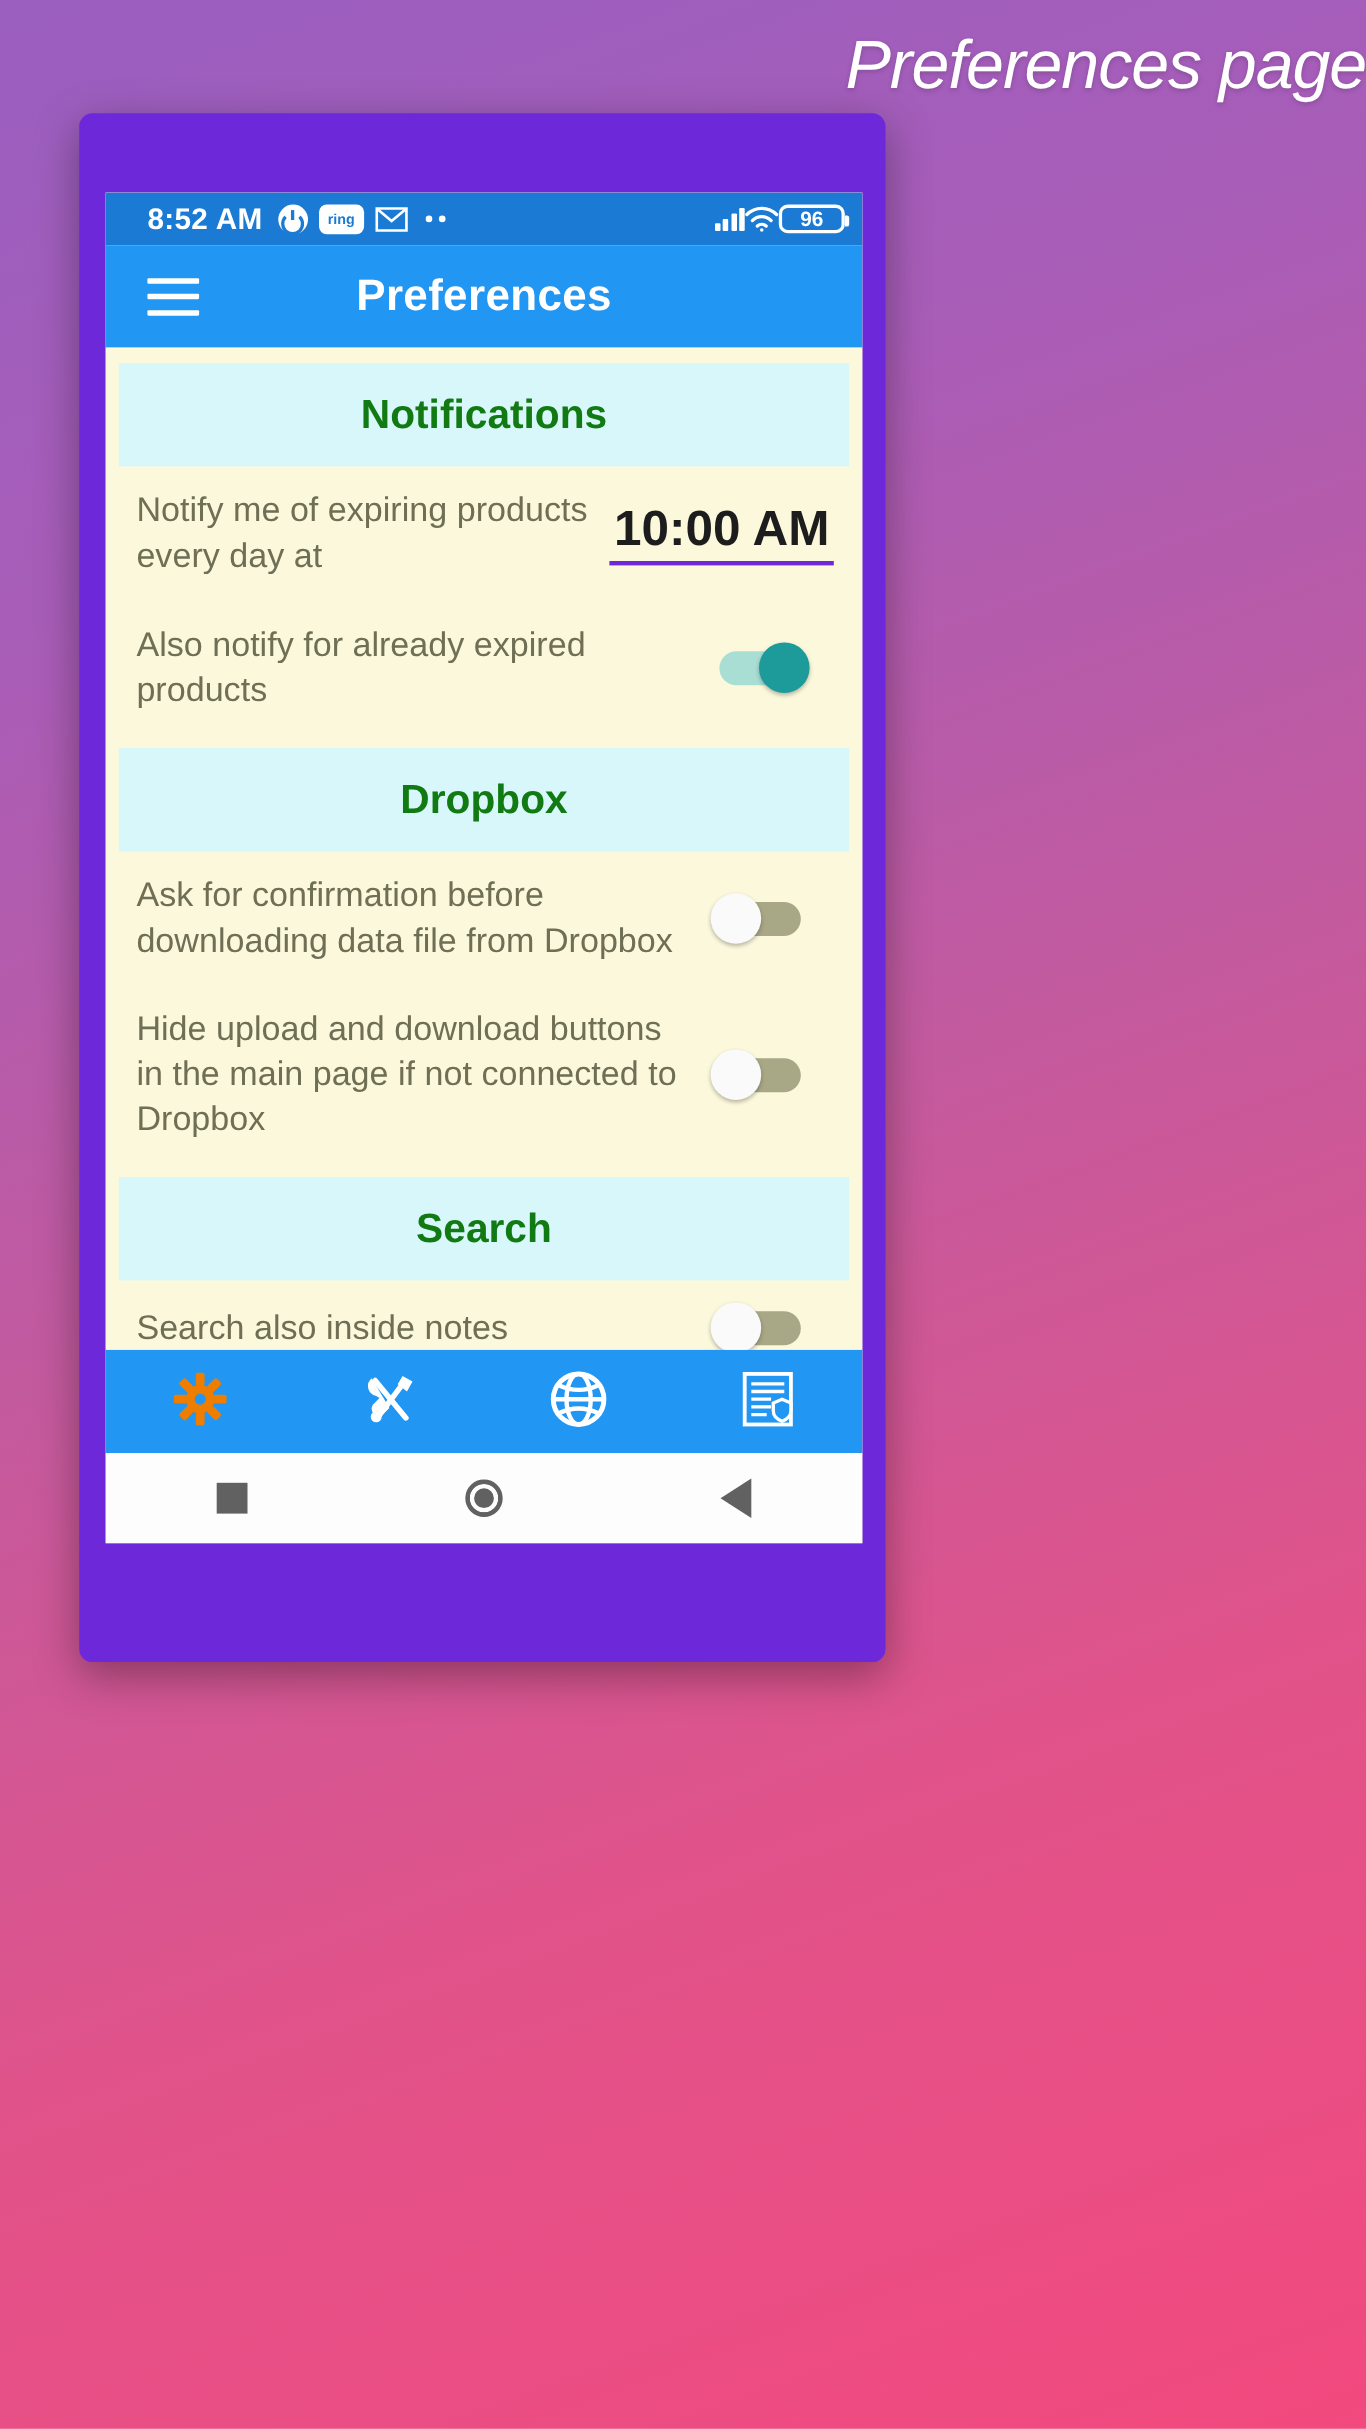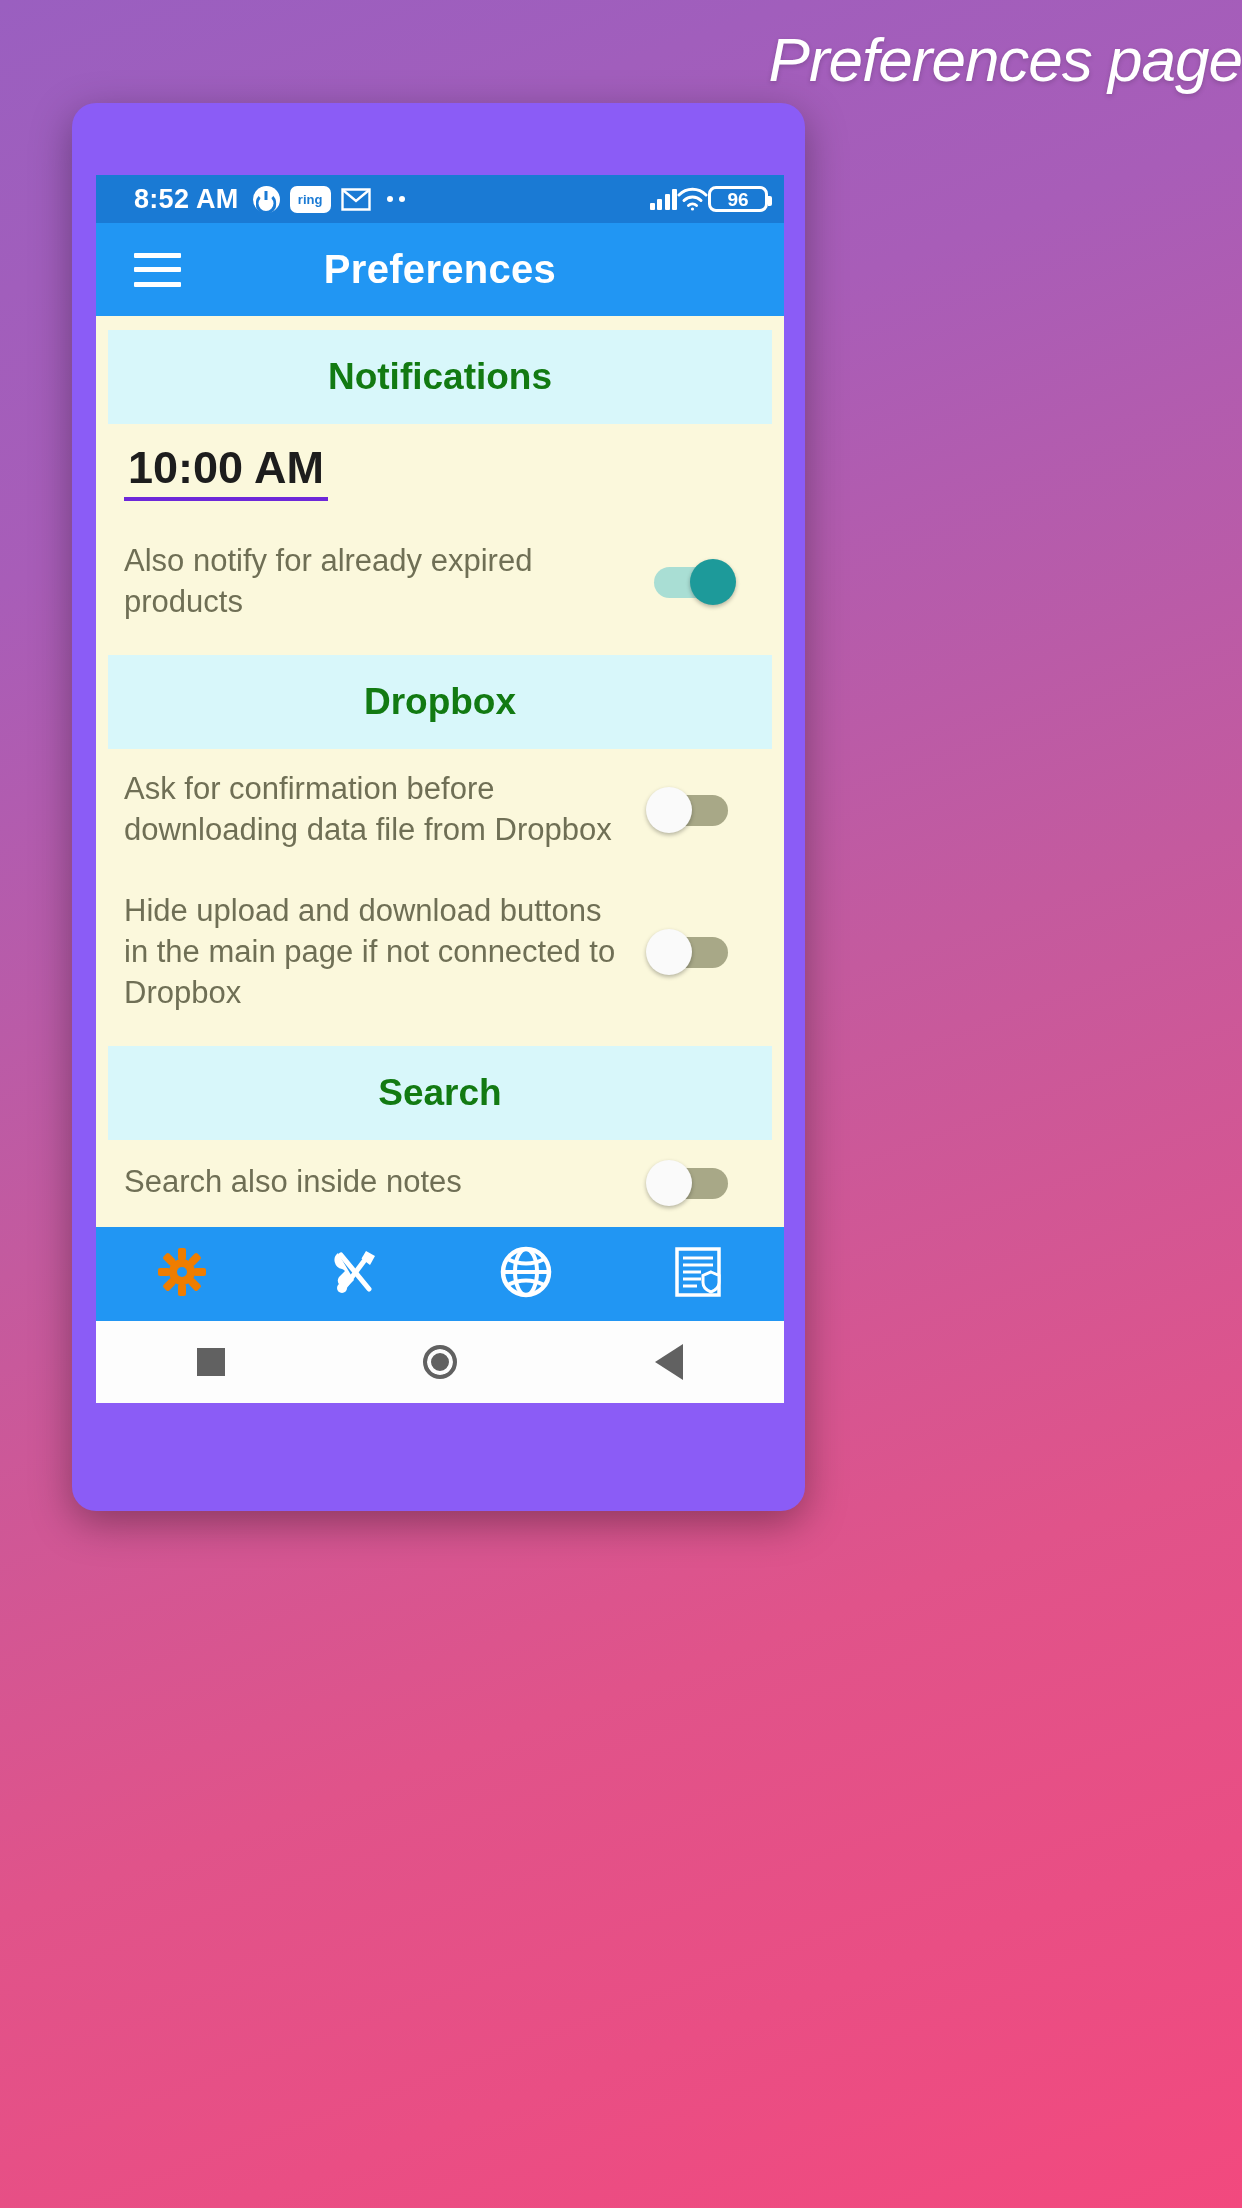--- a/index.html
+++ b/index.html
@@ -20,22 +20,22 @@
     font-style:italic;
     letter-spacing:-1px;
     text-shadow:0 2px 5px rgba(0,0,0,.18);
   }
 
   
   #phone {
     position:absolute;
     left:72px; top:103px;
     width:733px; height:1408px;
-    background:#8b5cf6;
-    border-radius:24px;
+    background:#6d28d9;
+    border-radius:12px;
     box-shadow:0 12px 40px rgba(0,0,0,.35);
   }
   #screen {
     position:absolute;
     left:24px; top:72px;
     width:688px; height:1228px;
     background:#fbf8dc;
     overflow:hidden;
     display:flex; flex-direction:column;
   }
@@ -239,20 +239,21 @@
           <i></i>
         </div>
       <div class="title">Preferences</div>
     </div>
 
     <div id="content">
 
       <div class="section-header first">Notifications</div>
 
       <div class="pref-row">
+        <div class="pref-label">Notify me of expiring products every day at</div>
         <div class="time-value">10:00 AM</div>
       </div>
 
       <div class="pref-row">
         <div class="pref-label">Also notify for already expired products</div>
         <div class="switch on">
           <span class="track"></span>
           <span class="thumb"></span>
         </div>
       </div>

